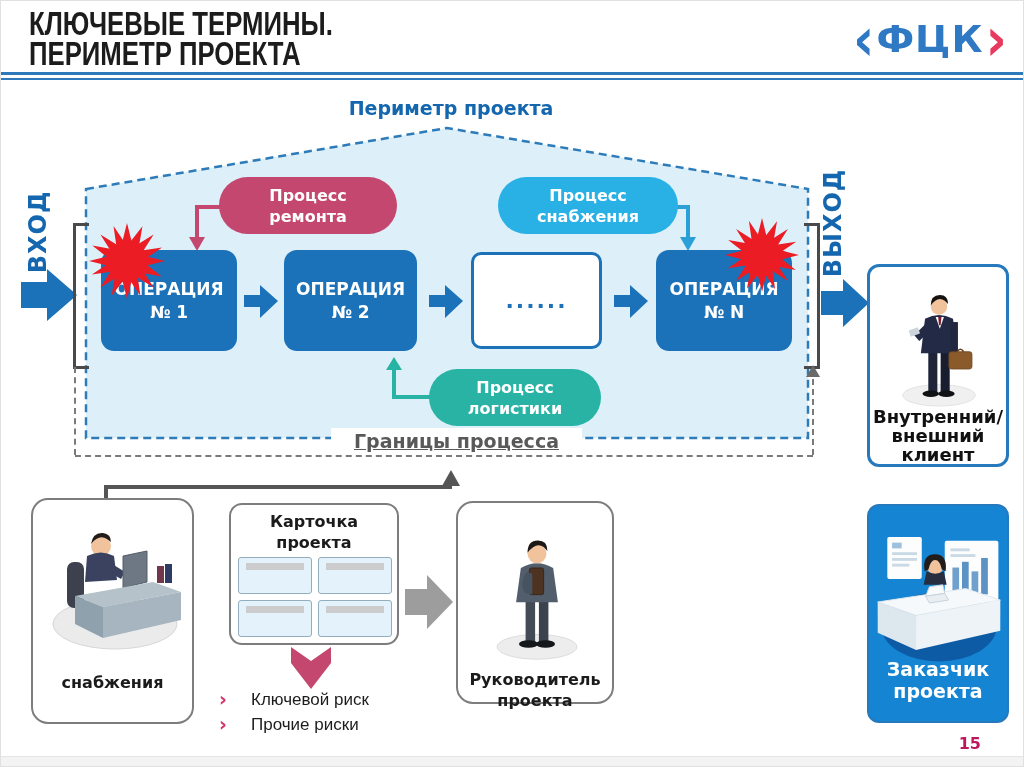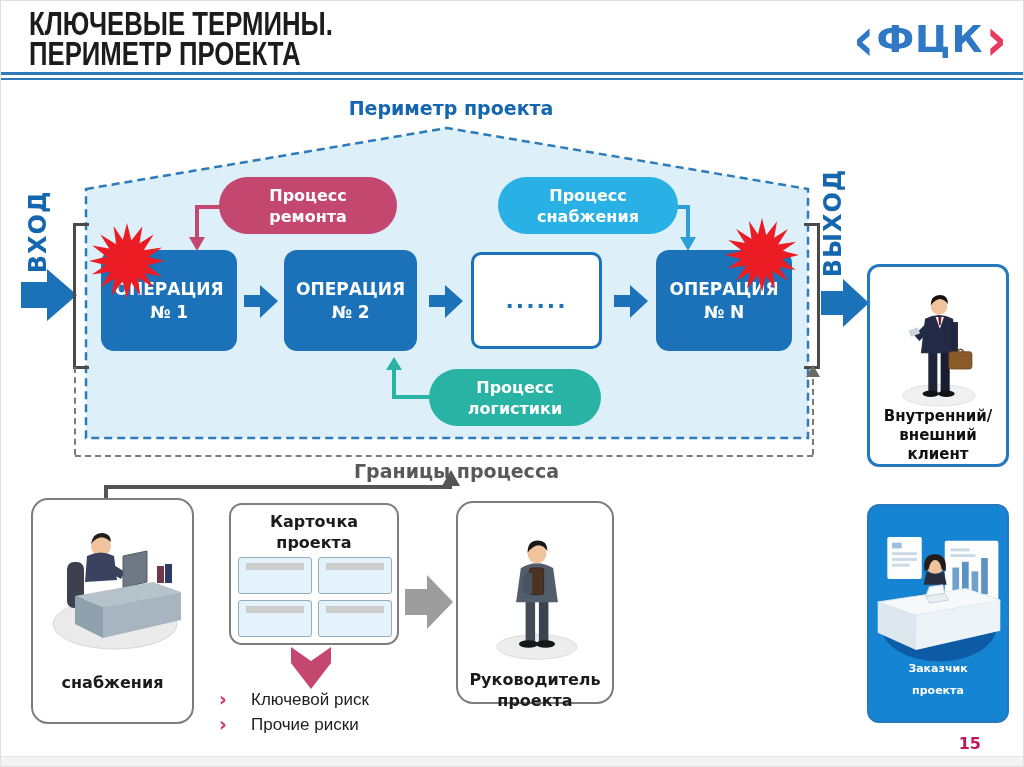--- a/index.html
+++ b/index.html
@@ -37,23 +37,23 @@
   .conn-dark-v{border-left:4px solid #555555;}
   
   .wcard{background:#ffffff;border:2px solid #7d7d7d;border-radius:17px;box-sizing:border-box;}
   .wcard-label{position:absolute;left:0;right:0;text-align:center;font-weight:bold;font-size:16px;line-height:21px;color:#1b1b1b;}
   .pcard-grid{position:absolute;display:grid;grid-template-columns:74px 74px;grid-template-rows:37px 37px;gap:6px;}
   .pcard{background:#e4f3fb;border:1px solid #93aebc;border-radius:3px;position:relative;}
   .pcard .pbar{position:absolute;left:7px;right:7px;top:5px;height:7px;background:#cccccc;}
   .risk-row{display:flex;align-items:flex-start;font-size:17px;color:#1d1d1d;line-height:25px;font-family:"Liberation Sans",sans-serif;}
   .risk-row .blt{color:#d6336c;font-weight:bold;font-size:19px;width:32px;font-family:"DejaVu Sans",sans-serif;}
   .client-box{background:#ffffff;border:3px solid #2779bd;border-radius:12px;box-sizing:border-box;}
-  .client-label{position:absolute;left:0;right:0;text-align:center;font-weight:bold;font-size:15px;line-height:19px;color:#111;}
+  .client-label{position:absolute;left:0;right:0;text-align:center;font-weight:bold;font-size:18px;line-height:19px;color:#111;}
   .customer-box{background:#1584d3;border:2px solid #2779bd;border-radius:12px;box-sizing:border-box;overflow:hidden;}
-  .customer-label{position:absolute;left:0;right:0;text-align:center;font-weight:bold;font-size:11px;line-height:22px;color:#ffffff;}
+  .customer-label{position:absolute;left:0;right:0;text-align:center;font-weight:bold;font-size:19px;line-height:22px;color:#ffffff;}
   .page-num{color:#be185d;font-weight:bold;font-size:16px;text-align:right;}
   .footer-strip{background:#f3f3f3;border-top:1px solid #e4e4e4;}
 </style>
 </head>
 <body>
 
 <div id="slide">
 
   <div class="abs" style="left:28px;top:8px;">
     <div class="slide-title">
@@ -144,21 +144,21 @@
   </svg>
   <svg class="abs" style="left:724px;top:217px;" width="74" height="74" viewBox="0 0 100 100">
     <polygon points="100,50 68,58 85,85 58,68 50,100 42,68 15,85 32,58 0,50 32,42 15,15 42,32 50,0 58,32 85,15 68,42" fill="#ec1c24"></polygon>
     <polygon points="100,50 68,58 85,85 58,68 50,100 42,68 15,85 32,58 0,50 32,42 15,15 42,32 50,0 58,32 85,15 68,42" fill="#ec1c24" transform="rotate(24 50 50)"></polygon>
   </svg>
 
   <div class="abs dash-v" style="left:73px;top:366px;height:88px;"></div>
   <div class="abs dash-v" style="left:811px;top:378px;height:76px;"></div>
   <div class="abs up-head" style="left:805px;top:364px;border-bottom-color:#6a6a6a;"></div>
   <div class="abs dash-h" style="left:74px;top:454px;width:738px;"></div>
-  <div class="abs bound-label" style="left:330px;top:457px;width:235px;">Границы процесса</div>
+  <div class="abs bound-label" style="left:330px;top:427px;width:235px;text-decoration:underline;">Границы процесса</div>
 
   <div class="abs conn-dark-v" style="left:103px;top:484px;height:14px;"></div>
   <div class="abs conn-dark-h" style="left:103px;top:484px;width:348px;"></div>
   <div class="abs up-head" style="left:441px;top:469px;border-left-width:9px;border-right-width:9px;border-bottom-width:16px;"></div>
 
   <div class="abs wcard" style="left:30px;top:497px;width:163px;height:226px;">
     <svg class="abs" style="left:6px;top:6px;" width="150" height="150" viewBox="0 0 150 150">
       <ellipse cx="76" cy="118" rx="62" ry="25" fill="#ebebeb" stroke="#d7d7d7"></ellipse>
       <rect x="28" y="56" width="17" height="46" rx="7" fill="#3c414d"></rect>
       <circle cx="62" cy="40" r="10" fill="#f1c39c"></circle>

